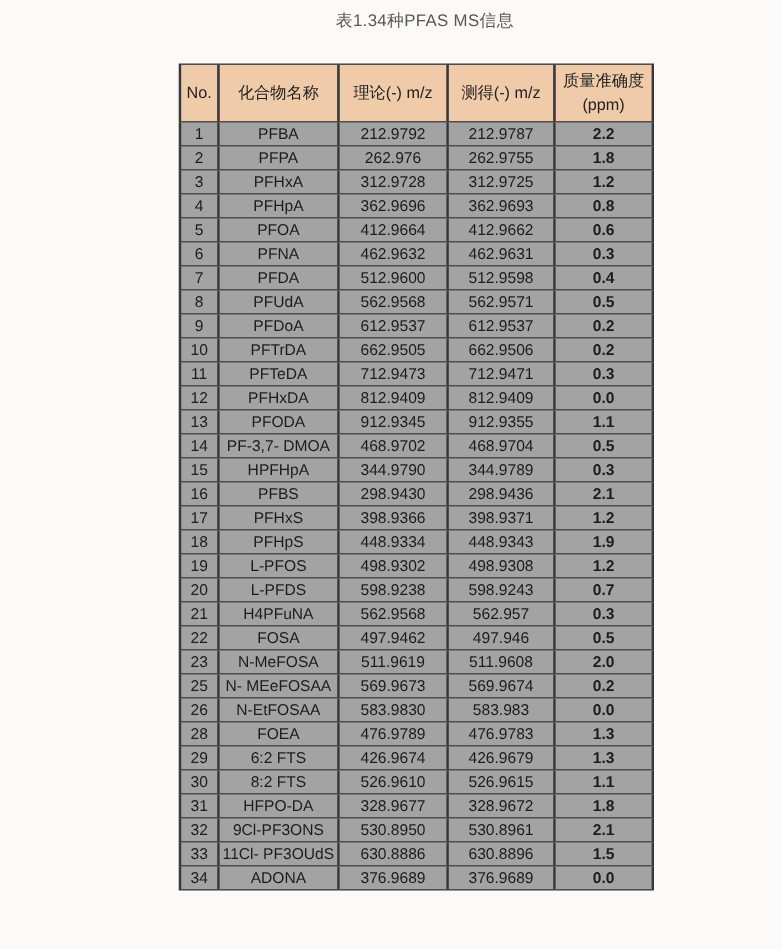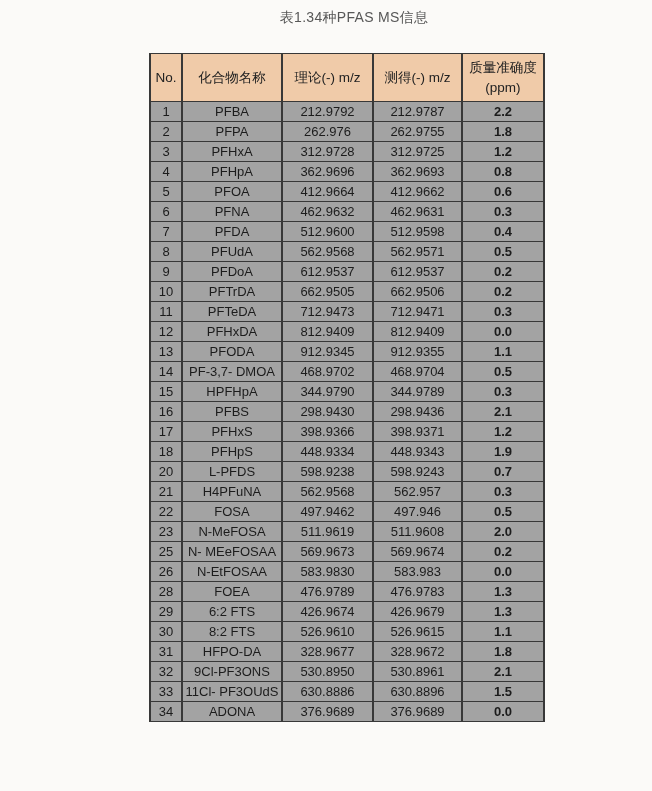--- a/index.html
+++ b/index.html
@@ -211,20 +211,27 @@
           <td class="ppm">1.2</td>
         </tr>
         <tr>
           <td>18</td>
           <td>PFHpS</td>
           <td>448.9334</td>
           <td>448.9343</td>
           <td class="ppm">1.9</td>
         </tr>
         <tr>
+          <td>19</td>
+          <td>L-PFOS</td>
+          <td>498.9302</td>
+          <td>498.9308</td>
+          <td class="ppm">1.2</td>
+        </tr>
+        <tr>
           <td>20</td>
           <td>L-PFDS</td>
           <td>598.9238</td>
           <td>598.9243</td>
           <td class="ppm">0.7</td>
         </tr>
         <tr>
           <td>21</td>
           <td>H4PFuNA</td>
           <td>562.9568</td>

